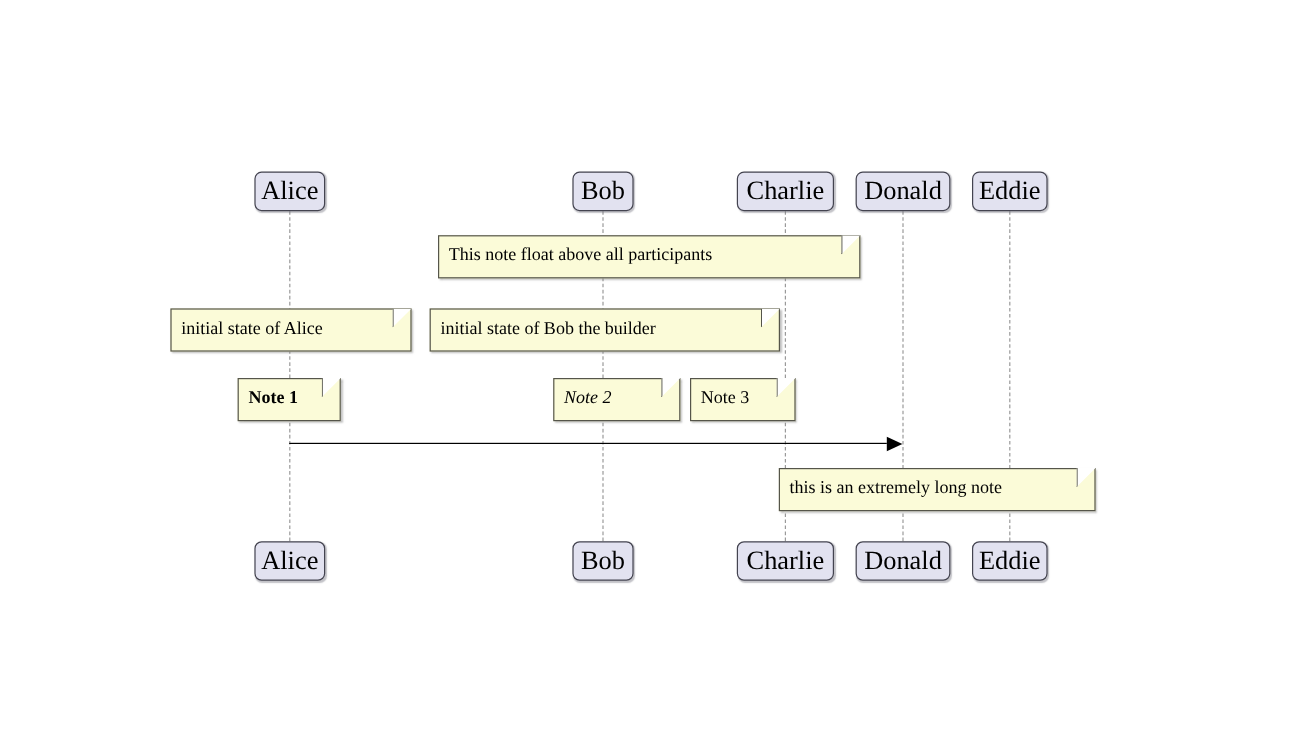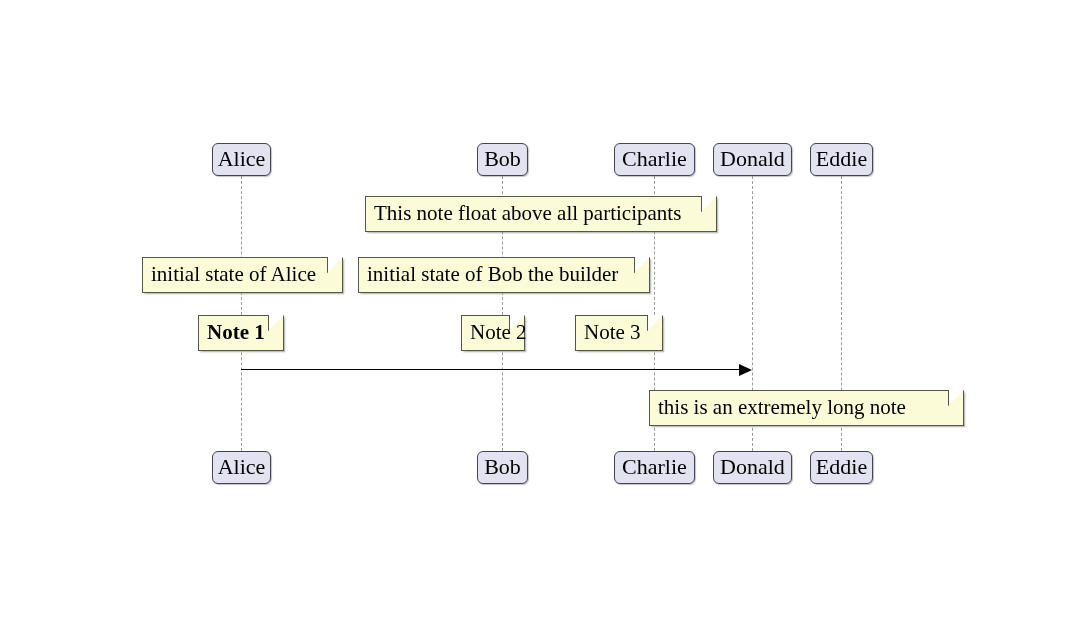--- a/index.html
+++ b/index.html
@@ -46,21 +46,21 @@
     display: block;
     padding-bottom: 2px;
   }
   
   .note {
     position: absolute;
     box-sizing: border-box;
     background: #fbfbd8;
     border: 1px solid #55554a;
     color: #000000;
-    font-size: 21px;
+    font-size: 15px;
     line-height: 1;
     z-index: 3;
     box-shadow: 1.5px 1.5px 1.5px rgba(130,130,130,0.5);
   }
   .note .notecorner {
     position: absolute;
     top: -1px;
     right: -1px;
     width: 16px;
     height: 16px;
@@ -145,27 +145,27 @@
       <span class="notecorner"></span>
     </div>
     <div class="note" style="left: 142px; top: 257px; width: 201px; height: 36px;">
       <span class="ntext">initial state of Alice</span>
       <span class="notecorner"></span>
     </div>
     <div class="note" style="left: 198px; top: 315px; width: 86px; height: 36px; font-weight: bold;">
       <span class="ntext">Note 1</span>
       <span class="notecorner"></span>
     </div>
-    <div class="note" style="left: 461px; top: 315px; width: 64px; height: 36px;">
+    <div class="note" style="left: 461px; top: 315px; width: 106px; height: 36px; font-style: italic;">
       <span class="ntext">Note 2</span>
       <span class="notecorner"></span>
     </div>
     <div class="note" style="left: 575px; top: 315px; width: 88px; height: 36px;">
       <span class="ntext">Note 3</span>
       <span class="notecorner"></span>
     </div>
-    <div class="note" style="left: 649px; top: 390px; width: 315px; height: 36px;">
+    <div class="note" style="left: 649px; top: 390px; width: 264px; height: 36px;">
       <span class="ntext">this is an extremely long note</span>
       <span class="notecorner"></span>
     </div>
     <div class="msg-line" style="left: 241px; top: 369px; width: 498px;"></div>
     <div class="msg-head" style="left: 739px; top: 364px;"></div>
   </div>
 
 </body></html>

